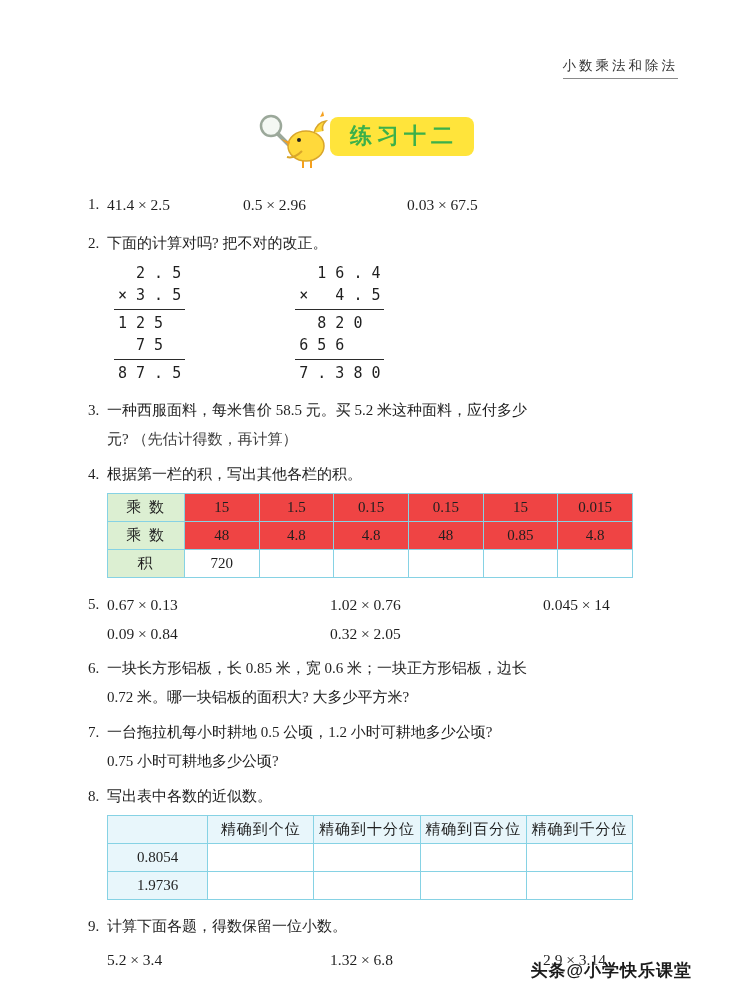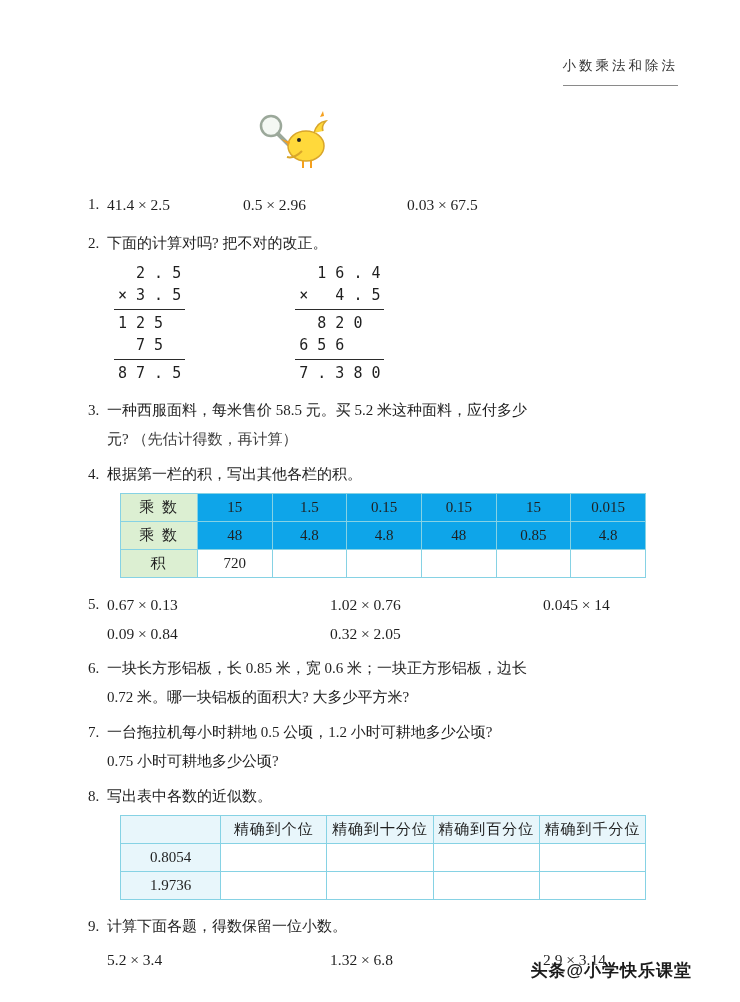--- a/index.html
+++ b/index.html
@@ -6,21 +6,21 @@
   body {
     width:740px; height:1002px; background:#ffffff;
     font-family:"Liberation Serif", serif; color:#1f1f1f;
   }
   .page { position:relative; width:740px; height:1002px; overflow:hidden; background:#fff; }
 
   
   .header { position:absolute; top:56px; right:62px; text-align:right; }
   .chapter {
     display:inline-block; font-size:13.5px; letter-spacing:3px; color:#333;
-    padding-bottom:10px; border-bottom:1px solid #8a8a8a;
+    padding-bottom:3px; border-bottom:1px solid #8a8a8a;
   }
 
   
   .banner { position:absolute; top:106px; left:254px; display:flex; align-items:center; }
   .chick { margin-right:-6px; position:relative; top:3px; }
   .banner-box {
     background:#ffe43b; color:#3bb04a; font-weight:bold; font-size:22px;
     letter-spacing:5px; padding:4px 16px 5px 20px; border-radius:8px;
     font-family:"Liberation Sans", sans-serif;
   }
@@ -42,24 +42,24 @@
   
   .calcs { display:flex; padding-left:30px; }
   .calc { font-family:"DejaVu Sans Mono", monospace; font-size:15px; }
   .calc .cline { white-space:pre; line-height:22px; height:22px; }
   .calc .rule { border-top:1.5px solid #2b2b2b; margin:3px -4px 2px -4px; height:0; }
   .c1 { width:7ch; }
   .c2 { width:9ch; margin-left:118px; }
   .c3 { width:9ch; margin-left:90px; }
 
   
-  table.tbl { border-collapse:collapse; table-layout:fixed; width:526px; font-size:15px;margin-left:13px; }
+  table.tbl { border-collapse:collapse; table-layout:fixed; width:526px; font-size:15px; }
   .tbl td { border:1px solid #86d2e4; height:27px; text-align:center; padding:0 3px; overflow:hidden; white-space:nowrap; }
   .tbl4 col.labcol { width:77px; }
-  .tbl4 tr.cy td { background:#0ea5e9; }
+  .tbl4 tr.cy td { background:#ef4444; }
   .tbl4 tr td.lab { background:#dcefd2; letter-spacing:2px; }
   .tbl8 col.labcol8 { width:100px; }
   .tbl8 tr.hdr td { background:#e8f6fb; letter-spacing:1px; }
   .tbl8 tr td.lab8 { background:#e8f6fb; }
 
   
   .footer {
     position:absolute; right:48px; bottom:20px;
     font-family:"Liberation Sans", sans-serif; font-weight:bold; font-size:17px;
     color:#1b1b1b; letter-spacing:1px; text-shadow:0 0 3px #ffffff;
@@ -80,20 +80,21 @@
       <line x1="24" y1="25" x2="34" y2="35" stroke="#9ba89a" stroke-width="4" stroke-linecap="round"></line>
       <ellipse cx="52" cy="37" rx="18" ry="15" fill="#ffd93b" stroke="#d9a62a" stroke-width="1.5"></ellipse>
       <path d="M60 24 q3 -11 12 -12 q-5 5 -3 10" fill="#ffd93b" stroke="#d9a62a" stroke-width="1.5"></path>
       <path d="M66 8 l3 -6 l1 5 z" fill="#f5a01e"></path>
       <path d="M36 33 l-9 -3 l8 6 z" fill="#f5a01e"></path>
       <circle cx="45" cy="31" r="2" fill="#222222"></circle>
       <path d="M48 42 q-8 8 -15 6" stroke="#d9a62a" stroke-width="2" fill="none"></path>
       <line x1="49" y1="52" x2="49" y2="59" stroke="#f5a01e" stroke-width="2"></line>
       <line x1="57" y1="52" x2="57" y2="59" stroke="#f5a01e" stroke-width="2"></line>
     </svg>
+    <span class="banner-box">练习十二</span>
   </div>
 
   <div class="content">
 
     <div class="prob mb10">
       <span class="pnum">1.</span>
       <div class="pbody">
         <div class="grid4">
           <span class="expr">41.4 × 2.5</span>
           <span class="expr">0.5 × 2.96</span>

